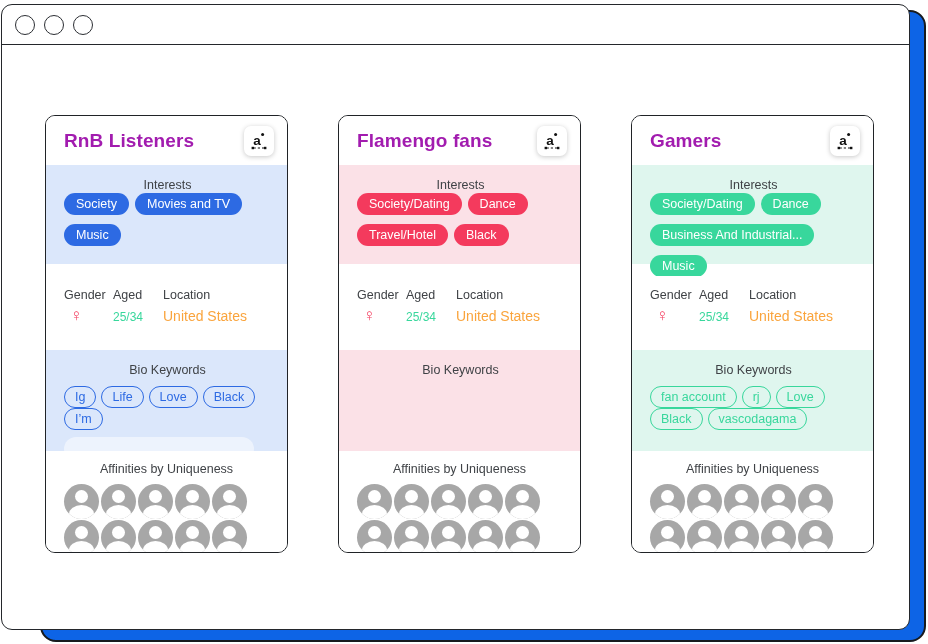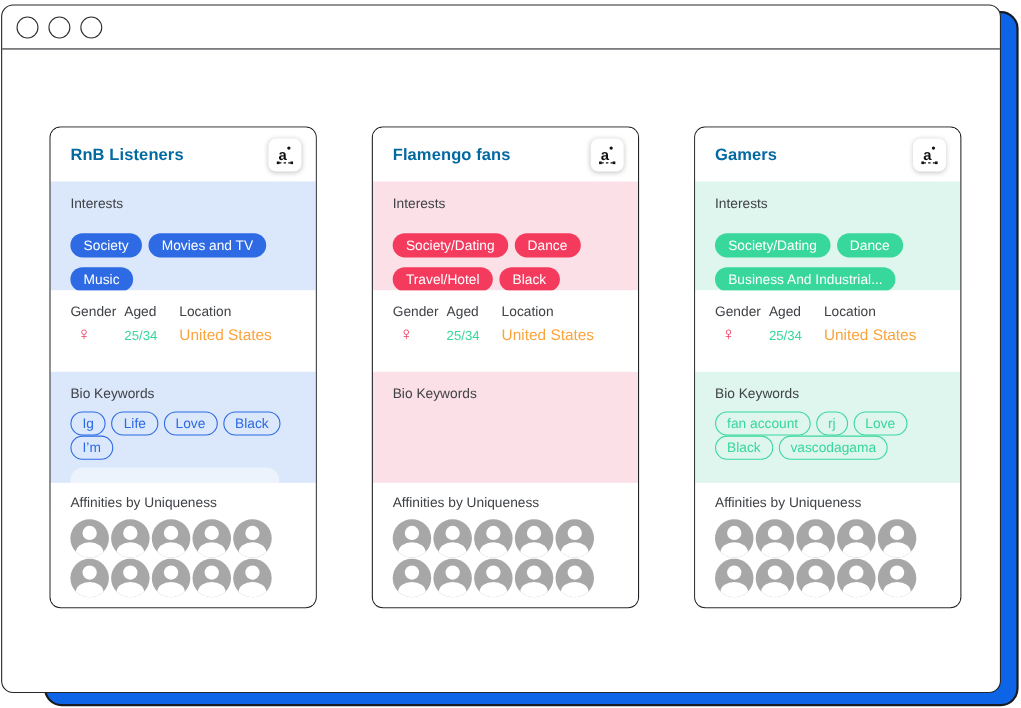--- a/index.html
+++ b/index.html
@@ -17,32 +17,32 @@
     padding-left:12.5px;gap:9px;}
   .winDot{width:20px;height:20px;border:1.7px solid #2c2f34;border-radius:50%;background:#fff;}
 
   .cards-row{position:absolute;left:43px;top:110px;display:flex;gap:50px;}
 
   .card{width:243px;height:438px;background:#fff;border:1.6px solid #202327;border-radius:10px;
     overflow:hidden;display:flex;flex-direction:column;}
 
   .card-header{height:49px;flex:0 0 49px;display:flex;align-items:center;justify-content:space-between;
     padding:0 13px 0 18px;background:#fff;}
-  .card-title{font-size:15px;font-weight:700;color:#0369a1;letter-spacing:.1px;}
+  .card-title{font-size:19px;font-weight:700;color:#a21caf;letter-spacing:.1px;}
   .logo-box{width:30px;height:30px;border-radius:7px;background:#fff;
     box-shadow:0 1px 5px rgba(0,0,0,.22);display:flex;align-items:center;justify-content:center;}
 
   .section-tint{background:var(--tint,#eee);}
   .interests{height:99px;flex:0 0 99px;padding:13px 16px 0 18px;}
-  .section-label{font-size:12.5px;color:#3f4246;}
-  .pill-row{display:flex;flex-wrap:wrap;gap:9px 6px;margin-top:20px;}
+  .section-label{font-size:12.5px;color:#3f4246;text-align:center;}
+  .pill-row{display:flex;flex-wrap:wrap;gap:9px 6px;margin-top:1px;}
   .pill{background:var(--accent,#2D6AE3);color:#fff;font-size:12.5px;line-height:16px;
     padding:3px 12px;border-radius:999px;white-space:nowrap;}
 
-  .demographics{height:74px;flex:0 0 74px;background:#fff;padding:12px 18px 0 18px;}
+  .demographics{height:74px;flex:0 0 74px;background:#fff;padding:12px 18px 0 18px;margin-top:12px;}
   .demo-labels,.demo-values{display:flex;align-items:baseline;}
   .demo-labels span{font-size:12.5px;color:#3f4246;}
   .col-gender{width:49px;}
   .col-aged{width:50px;}
   .demo-values{margin-top:4px;}
   .gender-symbol{color:var(--female,#F43A5D);font-size:17px;font-weight:700;padding-left:6px;line-height:20px;}
   .aged-value{color:var(--aged,#38D79C);font-size:12px;}
   .location-value{color:var(--location,#FAA43C);font-size:14px;}
 
   .bio{height:101px;flex:0 0 101px;padding:13px 16px 0 18px;}

